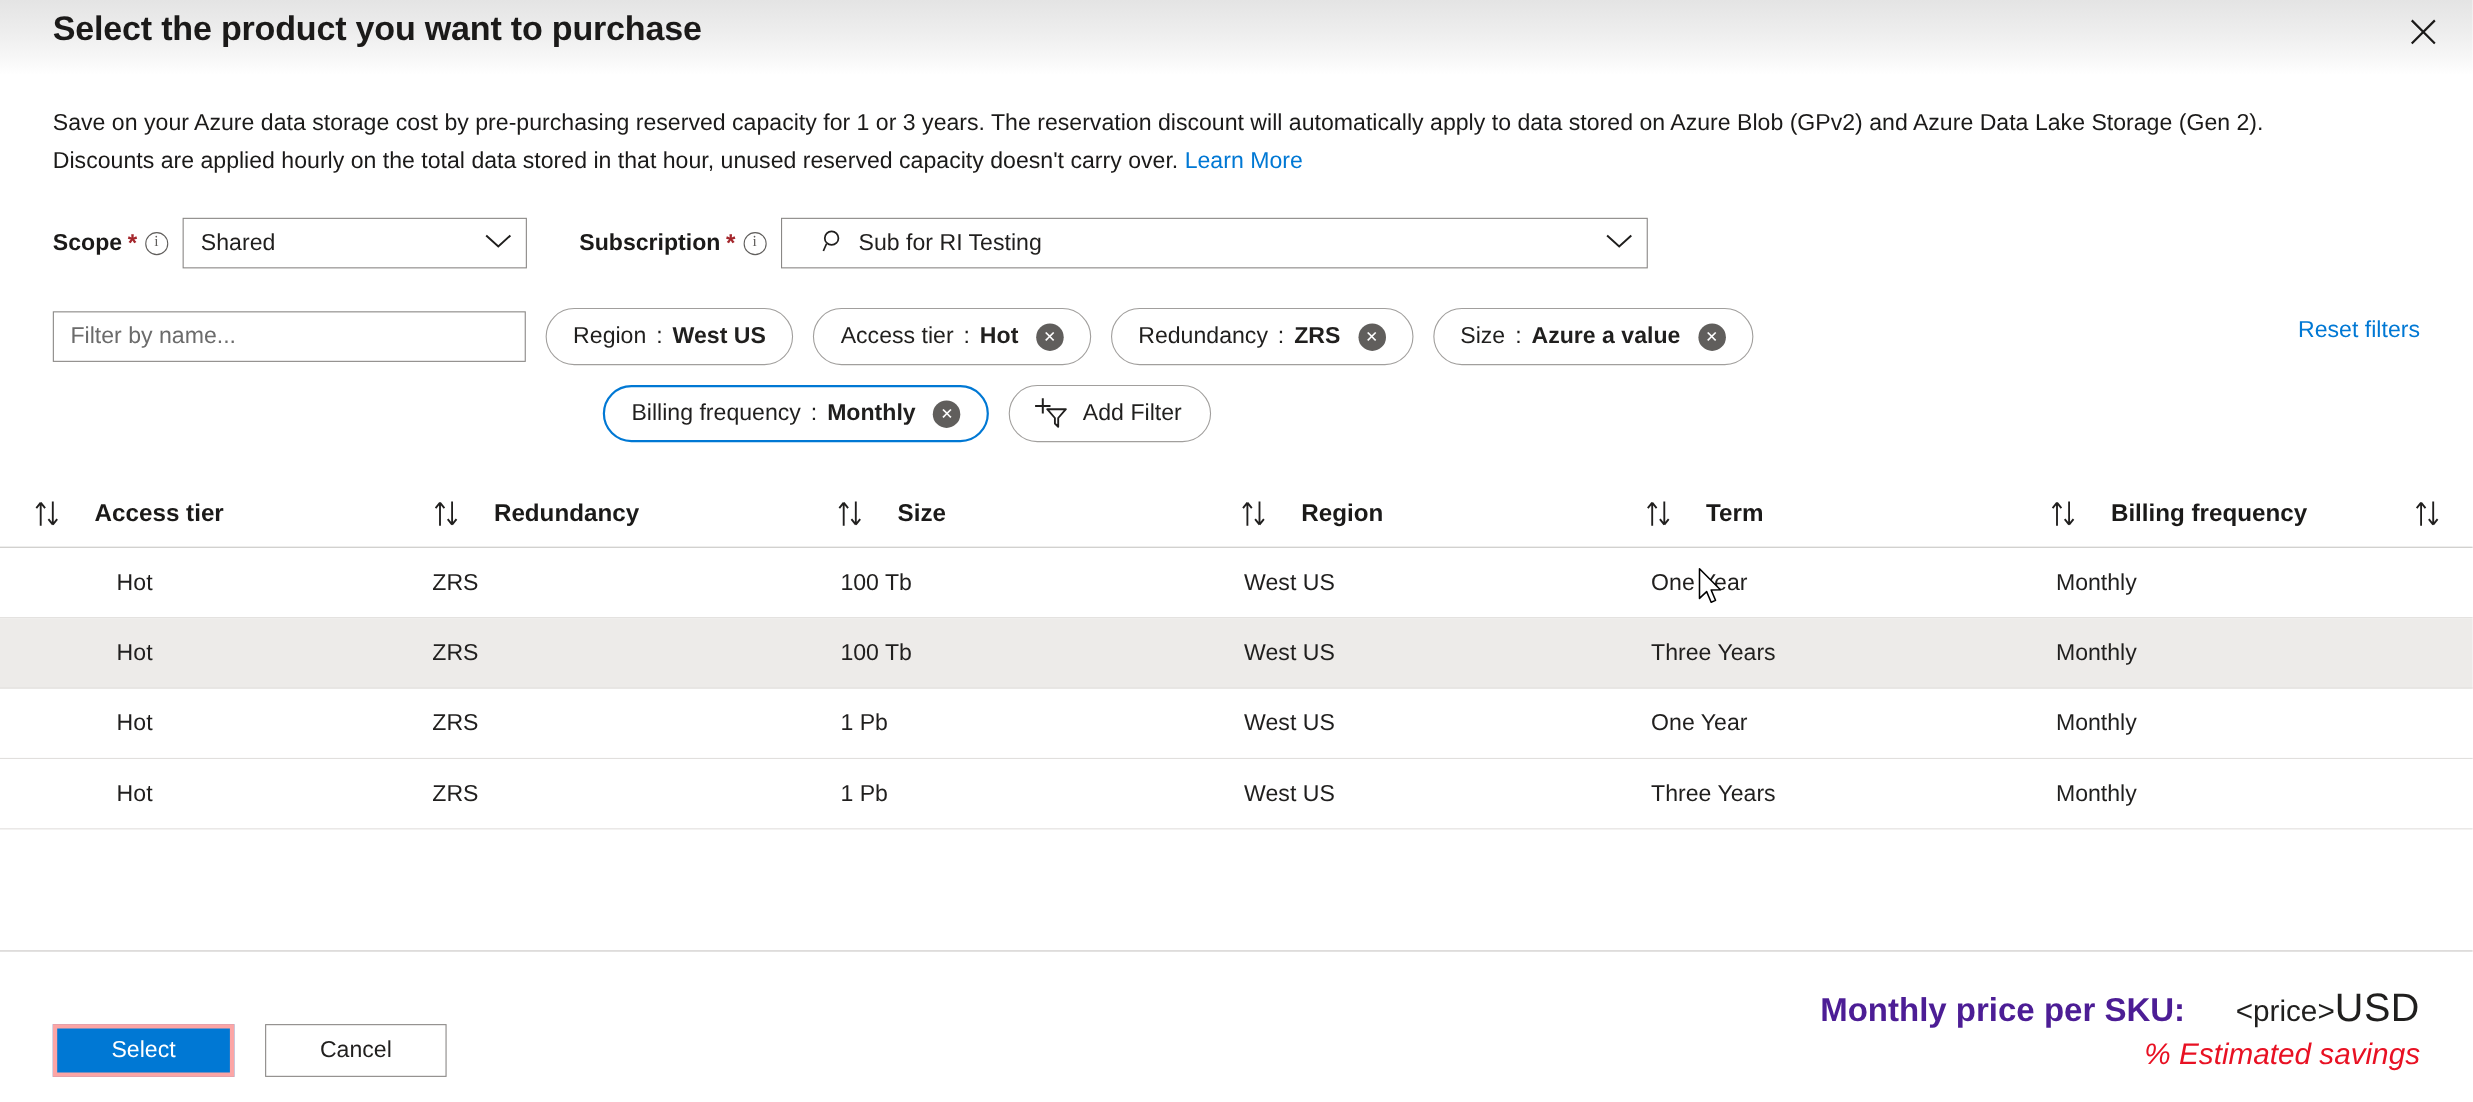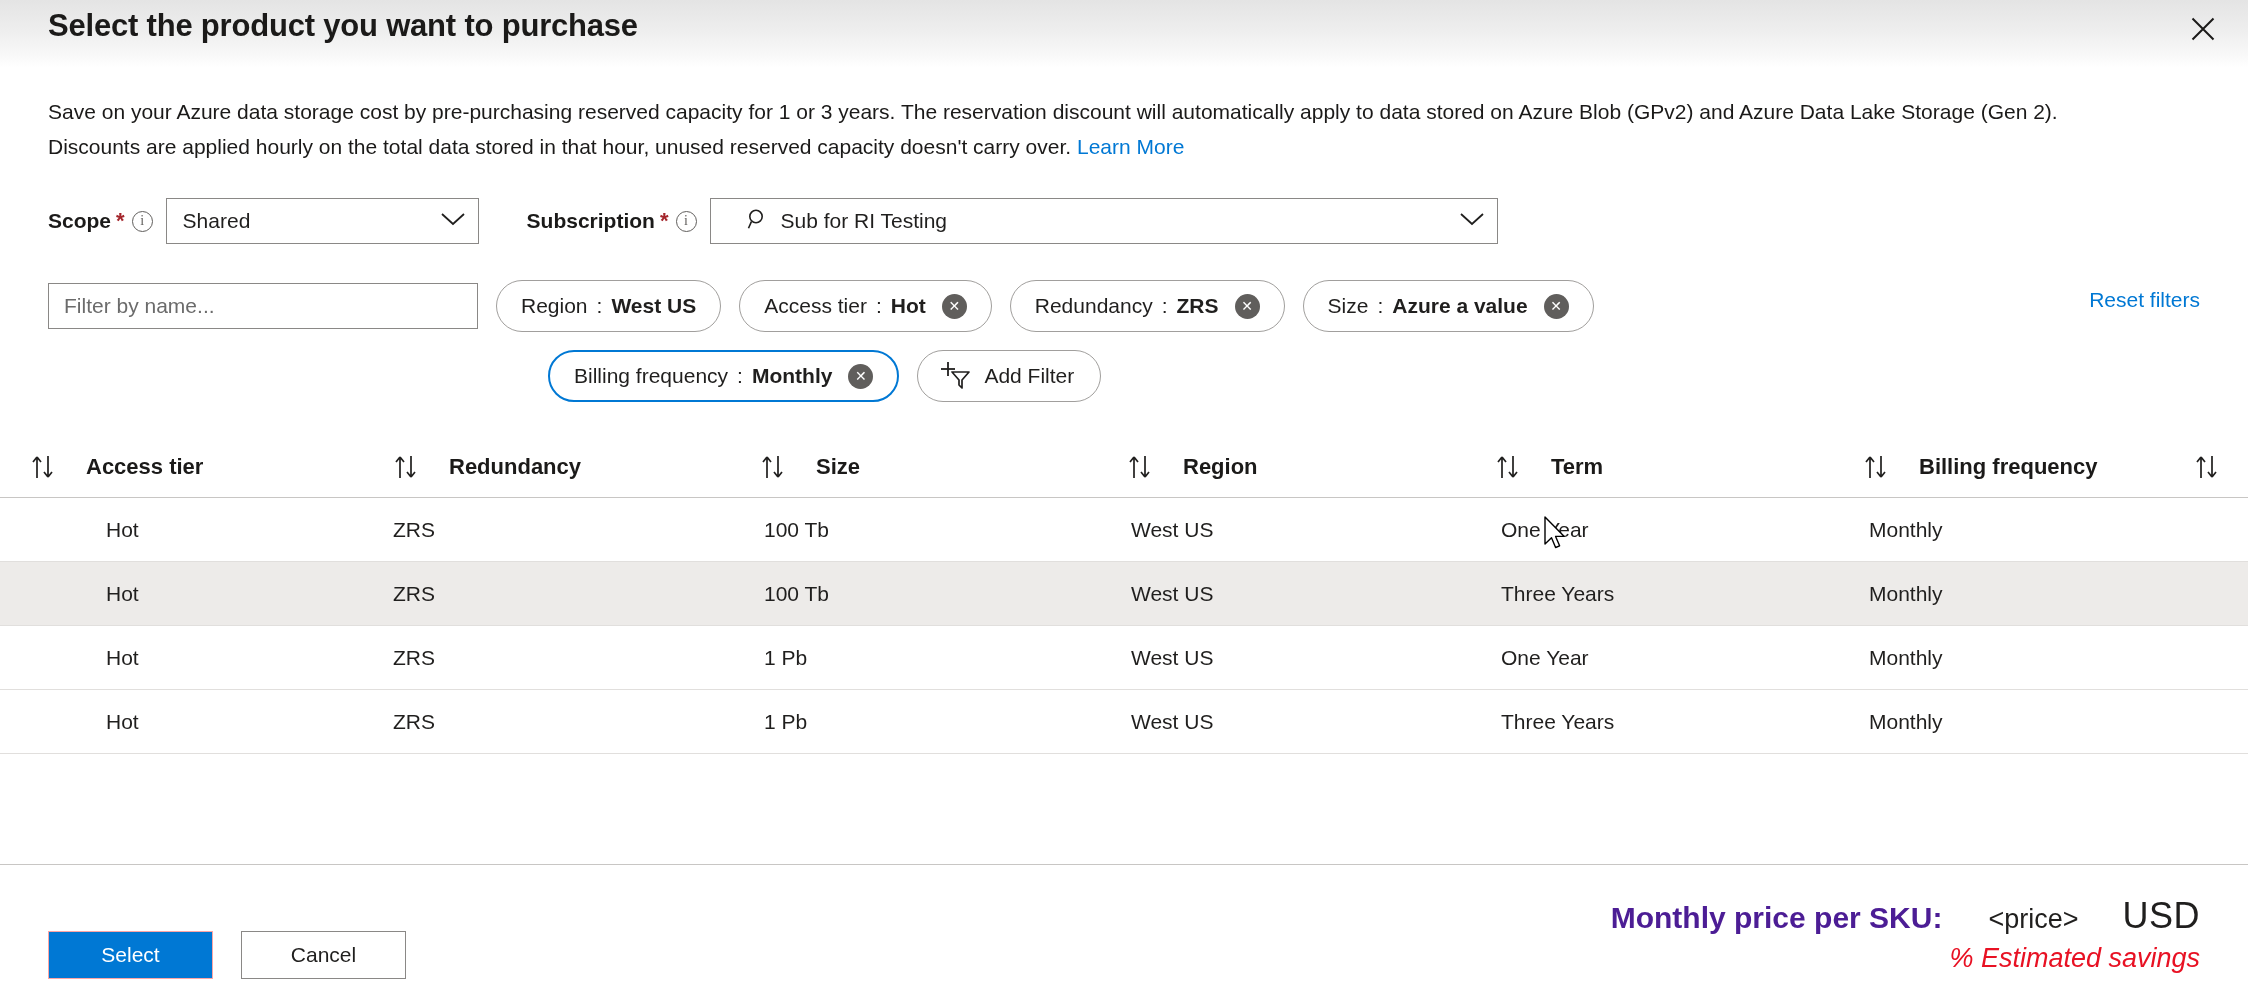--- a/index.html
+++ b/index.html
@@ -239,42 +239,42 @@
     height: 48px;
     font-size: 21px;
     font-family: "Liberation Sans", sans-serif;
     cursor: pointer;
     display: inline-flex; align-items: center; justify-content: center;
   }
   .btn-primary {
     width: 165px;
     background: #0078d4;
     color: #fff;
-    border: 1px solid #fca5a5;
+    border: 4px solid #fca5a5;
   }
   .btn-secondary {
     width: 165px;
     margin-left: 28px;
     background: #fff;
     color: #201f1e;
     border: 1px solid #8a8886;
   }
   .price-box {
     position: absolute;
     right: 48px; top: 30px;
     text-align: right;
   }
   .price-line {
     display: flex;
     align-items: baseline;
     justify-content: flex-end;
   }
   .price-label { font-size: 30px; color: #4c1d95; font-weight: bold; }
   .price-val   { font-size: 27px; color: #201f1e; margin-left: 46px; }
-  .price-cur   { font-size: 36px; color: #201f1e; margin-left: 44px; letter-spacing: 0.5px; }
+  .price-cur   { font-size: 36px; color: #201f1e; letter-spacing: 0.5px; }
   .savings {
     margin-top: 6px;
     font-size: 27px;
     font-style: italic;
     color: #e81123;
     text-align: right;
   }
 
   
   .cursor {

